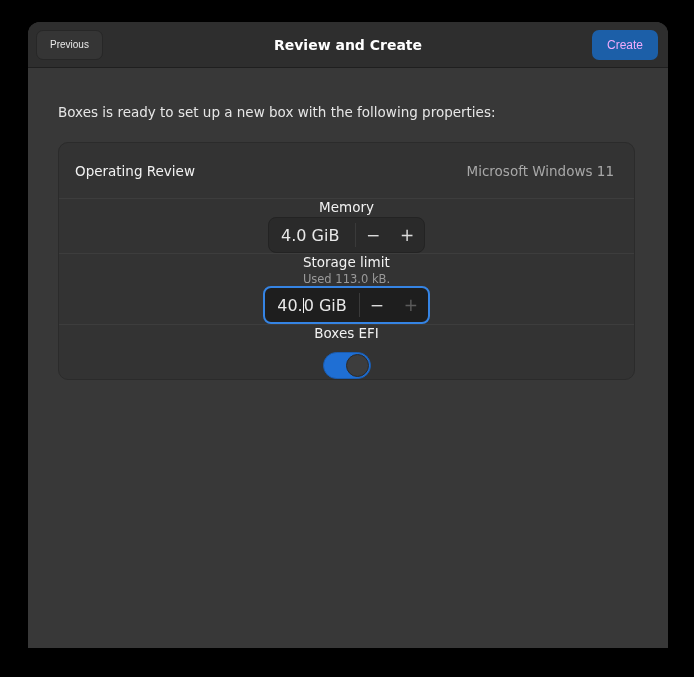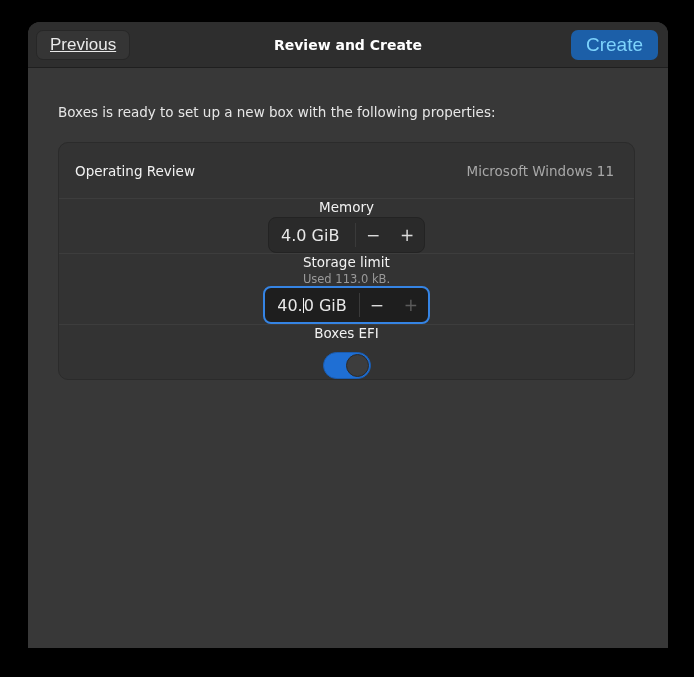--- a/index.html
+++ b/index.html
@@ -38,25 +38,24 @@
     box-sizing: border-box;
   }
 
   .btn-previous {
     height: 30px;
     padding: 0 13px;
     background: #353535;
     border: 1px solid #272727;
     border-radius: 7px;
     color: #e9e9e9;
-    font-size: 17px;
+    font-size: 10px;
     line-height: 28px;
     cursor: pointer;
     white-space: nowrap;
-    text-decoration: underline;
   }
 
   .header-title {
     position: absolute;
     left: 0;
     right: 0;
     top: 0;
     height: 46px;
     line-height: 46px;
     text-align: center;
@@ -68,22 +67,22 @@
 
   .btn-create {
     position: absolute;
     right: 10px;
     top: 8px;
     height: 30px;
     padding: 0 15px;
     background: #1c5fa8;
     border: none;
     border-radius: 7px;
-    color: #7dd3fc;
-    font-size: 19px;
+    color: #f0abfc;
+    font-size: 12px;
     line-height: 30px;
     cursor: pointer;
     white-space: nowrap;
   }
 
   
   .content {
     position: relative;
     padding: 0;
   }

